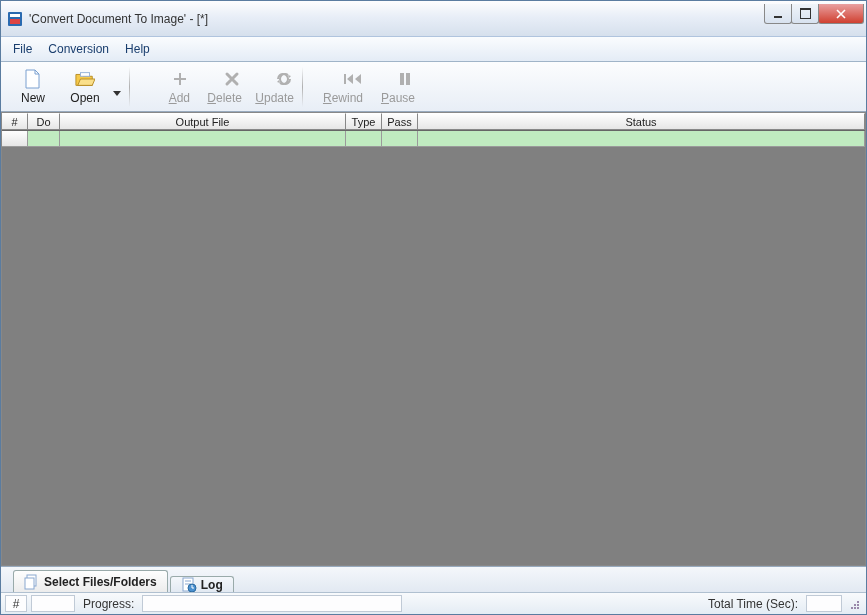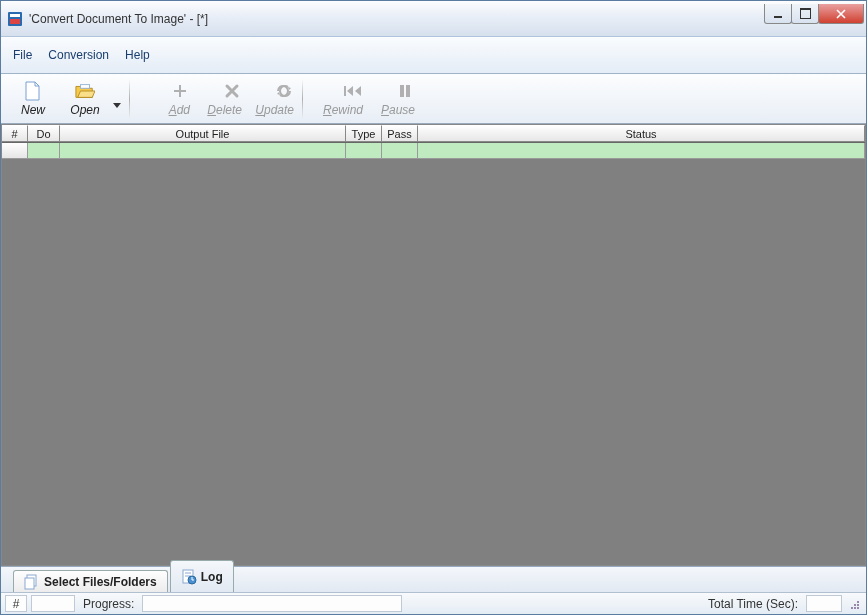--- a/index.html
+++ b/index.html
@@ -12,44 +12,44 @@
 .titlebar .app-icon { width: 16px; height: 16px; margin: 0 6px; display: flex; align-items: center; justify-content: center; }
 .titlebar .title-text { flex: 1; color: #333; }
 .win-controls { display: flex; height: 20px; margin-right: 2px; margin-top: -9px; }
 .win-btn { width: 28px; height: 20px; border: 1px solid #888; border-top: none; margin-left: -1px; display: flex; align-items: center; justify-content: center; cursor: default; background: linear-gradient(to bottom, #f0f4f9, #d8e2ef); border-radius: 0 0 3px 3px; }
 .win-btn.min::before { content: ''; width: 8px; height: 2px; background: #333; margin-top: 6px; }
 .win-btn.max::before { content: ''; width: 9px; height: 8px; border: 1px solid #333; border-top-width: 2px; }
 .win-btn.close { background: linear-gradient(to bottom, #e9a0a0, #d04030); width: 46px; color:#fff; font-weight:bold; }
 .win-btn.close svg { width:10px; height:10px; }
 
 
-.menubar { height: 22px; background: linear-gradient(to bottom, #fafcfe, #e4ecf6); border-bottom: 1px solid #a0b4c8; display: flex; align-items: center; padding: 18px 4px; text-align: right; }
+.menubar { height: 22px; background: linear-gradient(to bottom, #fafcfe, #e4ecf6); border-bottom: 1px solid #a0b4c8; display: flex; align-items: center; padding: 12px 4px; text-align: right; }
 .menu-item { padding: 2px 8px; color: #1a3e6e; cursor: default; }
 
 
-.toolbar { height: 50px; background: linear-gradient(to bottom, #fcfdfe, #e8eef6); border-bottom: 1px solid #98aabe; display: flex; align-items: center; padding: 0 6px; font-style: italic; }
+.toolbar { height: 50px; background: linear-gradient(to bottom, #fcfdfe, #e8eef6); border-bottom: 1px solid #98aabe; display: flex; align-items: center; padding: 0 6px; }
 .tb-btn { display: flex; flex-direction: column; align-items: center; justify-content: center; width: 52px; height: 44px; cursor: default; color: #222; }
 .tb-btn.disabled { color: #9a9a9a; align-items: flex-end; }
 .tb-btn .tb-label { margin-top: 2px; }
 .tb-btn .tb-label .ul { text-decoration: underline; }
 .tb-icon { width: 20px; height: 20px; display:flex; align-items:center; justify-content:center; }
 .tb-sep { width: 1px; height: 40px; background: linear-gradient(to bottom, transparent, #b0b0b0, transparent); margin: 0 8px; }
 .dropdown-caret { margin-left: 2px; margin-top: 10px; }
 
 
 .content { flex: 1; background: #808080; border: 1px solid #888; margin: 0; display: flex; flex-direction: column; overflow: hidden; }
 .grid-header { display: flex; background: #f0f0f0; height: 18px; border-bottom: 1px solid #666; }
 .grid-header .gh { border-right: 1px solid #888; border-bottom: 1px solid #888; background: linear-gradient(to bottom,#fefefe,#e6e6e6); display:flex; align-items:center; justify-content:center; color:#222; font-size:11px; height:17px; border-top:1px solid #fff; }
 .grid-row { display: flex; height: 16px; }
 .grid-row .gc { border-right: 1px solid #9a9a9a; border-bottom: 1px solid #9a9a9a; background: #c0ebc0; height:16px; }
 
 
 .bottom-tabs { height: 26px; background: linear-gradient(to bottom,#f4f7fb,#e2e9f2); border-top: 1px solid #98aabe; display:flex; align-items:flex-end; padding: 2px 4px 0 12px; }
 .btab { display:flex; align-items:center; gap:4px; padding: 3px 10px; border:1px solid #9aa; border-bottom:none; background: linear-gradient(to bottom,#fefefe,#ececec); border-radius: 3px 3px 0 0; margin-right:2px; font-weight:bold; color:#222; cursor:default; height:22px; }
-.btab.inactive { background: linear-gradient(to bottom,#f4f7fb,#e2e9f2); font-weight:bold; height:32px; margin-top:2px; }
+.btab.inactive { background: linear-gradient(to bottom,#f4f7fb,#e2e9f2); font-weight:bold; height:16px; margin-top:2px; }
 .btab .btab-icon { width:16px; height:16px; }
 
 
 .statusbar { height: 22px; background: linear-gradient(to bottom,#f8fafc,#e4ecf4); border-top:1px solid #b0c0d0; display:flex; align-items:center; padding: 0 4px; gap:4px; }
 .status-cell { border:1px solid #c0cad6; background:#fdfdfe; height:17px; display:flex; align-items:center; padding:0 4px; color:#333; }
 .status-label { color:#333; padding: 0 4px; }
 
 .grip { margin-left:auto; width:16px; height:16px; position:relative; }
 .grip::before { content:''; position:absolute; right:2px; bottom:2px; width:10px; height:10px; background:
   radial-gradient(circle at 8px 8px, #98a 1px, transparent 1px),

